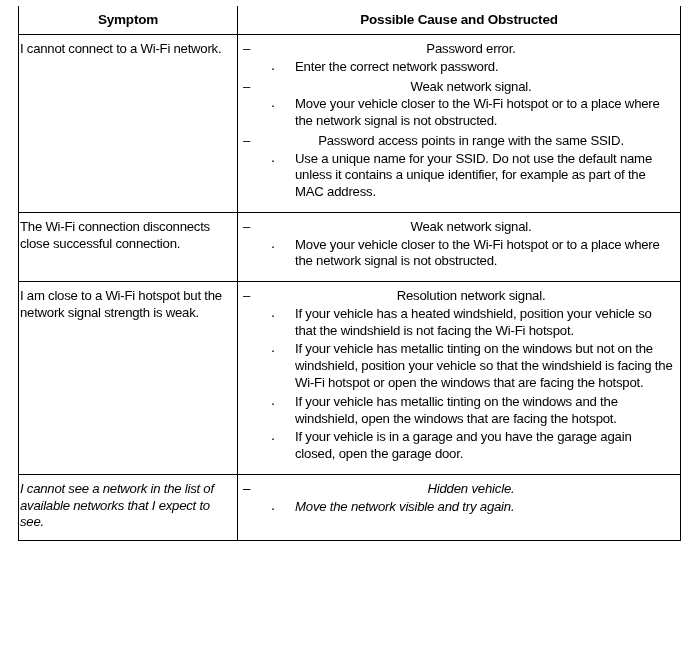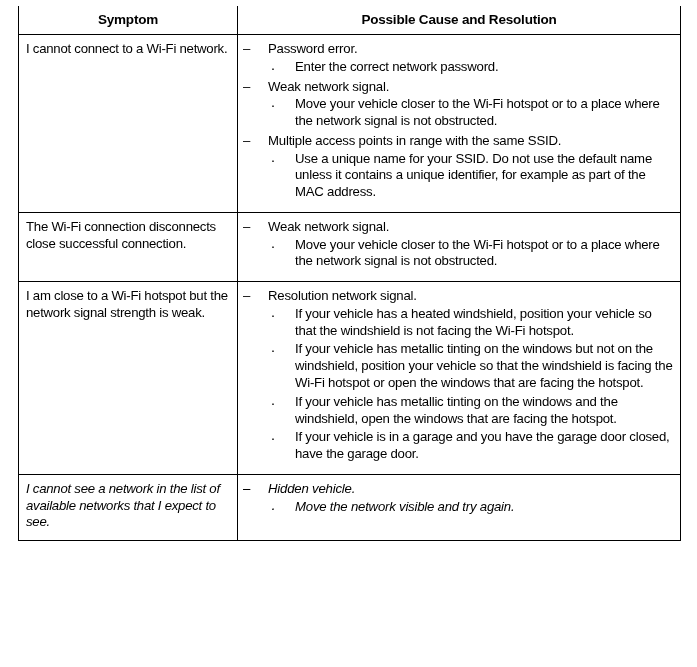--- a/index.html
+++ b/index.html
@@ -56,21 +56,21 @@
     font-size: 13.2px;
     line-height: 1.27;
     border-bottom: 1.6px solid #000;
     padding: 0;
   }
   tbody tr:last-child td { border-bottom: 1.6px solid #000; font-style: italic; }
 
   td.symptom {
     border-left: 1.6px solid #000;
     border-right: 1.4px solid #000;
-    padding: 6px 5px 9px 7px;
+    padding: 6px 5px 9px 1px;
     letter-spacing: -0.25px;
   }
   td.cause {
     border-right: 1.6px solid #000;
     padding: 6px 6px 9px 0px;
   }
 
   ul.dashlist {
     list-style: none;
     margin: 0;
@@ -86,20 +86,21 @@
     position: absolute;
     left: 5px;
     top: 0;
     width: 13px;
     text-align: left;
     font-size: 13.2px;
     line-height: 1.27;
   }
   ul.dashlist > li.dash > .dash-text {
     display: block;
+    text-align: center;
   }
 
   ul.bullets {
     list-style: none;
     margin: 1px 0 3px 0;
     padding: 0;
   }
   ul.bullets > li.bullet {
     position: relative;
     padding-left: 27px;
@@ -125,21 +126,21 @@
 
 <div class="page">
   <table class="trouble">
     <colgroup>
         <col class="c1">
         <col class="c2">
       </colgroup>
     <thead>
       <tr>
         <th class="sym">Symptom</th>
-        <th class="pcr">Possible Cause and Resolution</th>
+        <th class="pcr">Possible Cause and Obstructed</th>
       </tr>
     </thead>
     <tbody id="tbody">
         <tr>
           <td class="symptom">I cannot connect to a Wi-Fi network.</td>
           <td class="cause">
             <ul class="dashlist">
               <li class="dash">
                 <span class="marker-dash">–</span>
                 <span class="dash-text">Password error.</span>
@@ -155,21 +156,21 @@
                 <span class="dash-text">Weak network signal.</span>
                 <ul class="bullets">
                   <li class="bullet">
                     <span class="marker-dot">·</span>
                     <span class="bullet-text">Move your vehicle closer to the Wi-Fi hotspot or to a place where the network signal is not obstructed.</span>
                   </li>
                 </ul>
               </li>
               <li class="dash">
                 <span class="marker-dash">–</span>
-                <span class="dash-text">Multiple access points in range with the same SSID.</span>
+                <span class="dash-text">Password access points in range with the same SSID.</span>
                 <ul class="bullets">
                   <li class="bullet">
                     <span class="marker-dot">·</span>
                     <span class="bullet-text">Use a unique name for your SSID. Do not use the default name unless it contains a unique identifier, for example as part of the MAC address.</span>
                   </li>
                 </ul>
               </li>
             </ul>
           </td>
         </tr>
@@ -205,21 +206,21 @@
                   <li class="bullet">
                     <span class="marker-dot">·</span>
                     <span class="bullet-text">If your vehicle has metallic tinting on the windows but not on the windshield, position your vehicle so that the windshield is facing the Wi-Fi hotspot or open the windows that are facing the hotspot.</span>
                   </li>
                   <li class="bullet">
                     <span class="marker-dot">·</span>
                     <span class="bullet-text">If your vehicle has metallic tinting on the windows and the windshield, open the windows that are facing the hotspot.</span>
                   </li>
                   <li class="bullet">
                     <span class="marker-dot">·</span>
-                    <span class="bullet-text">If your vehicle is in a garage and you have the garage door closed, have the garage door.</span>
+                    <span class="bullet-text">If your vehicle is in a garage and you have the garage again closed, open the garage door.</span>
                   </li>
                 </ul>
               </li>
             </ul>
           </td>
         </tr>
         <tr>
           <td class="symptom">I cannot see a network in the list of available networks that I expect to see.</td>
           <td class="cause">
             <ul class="dashlist">

